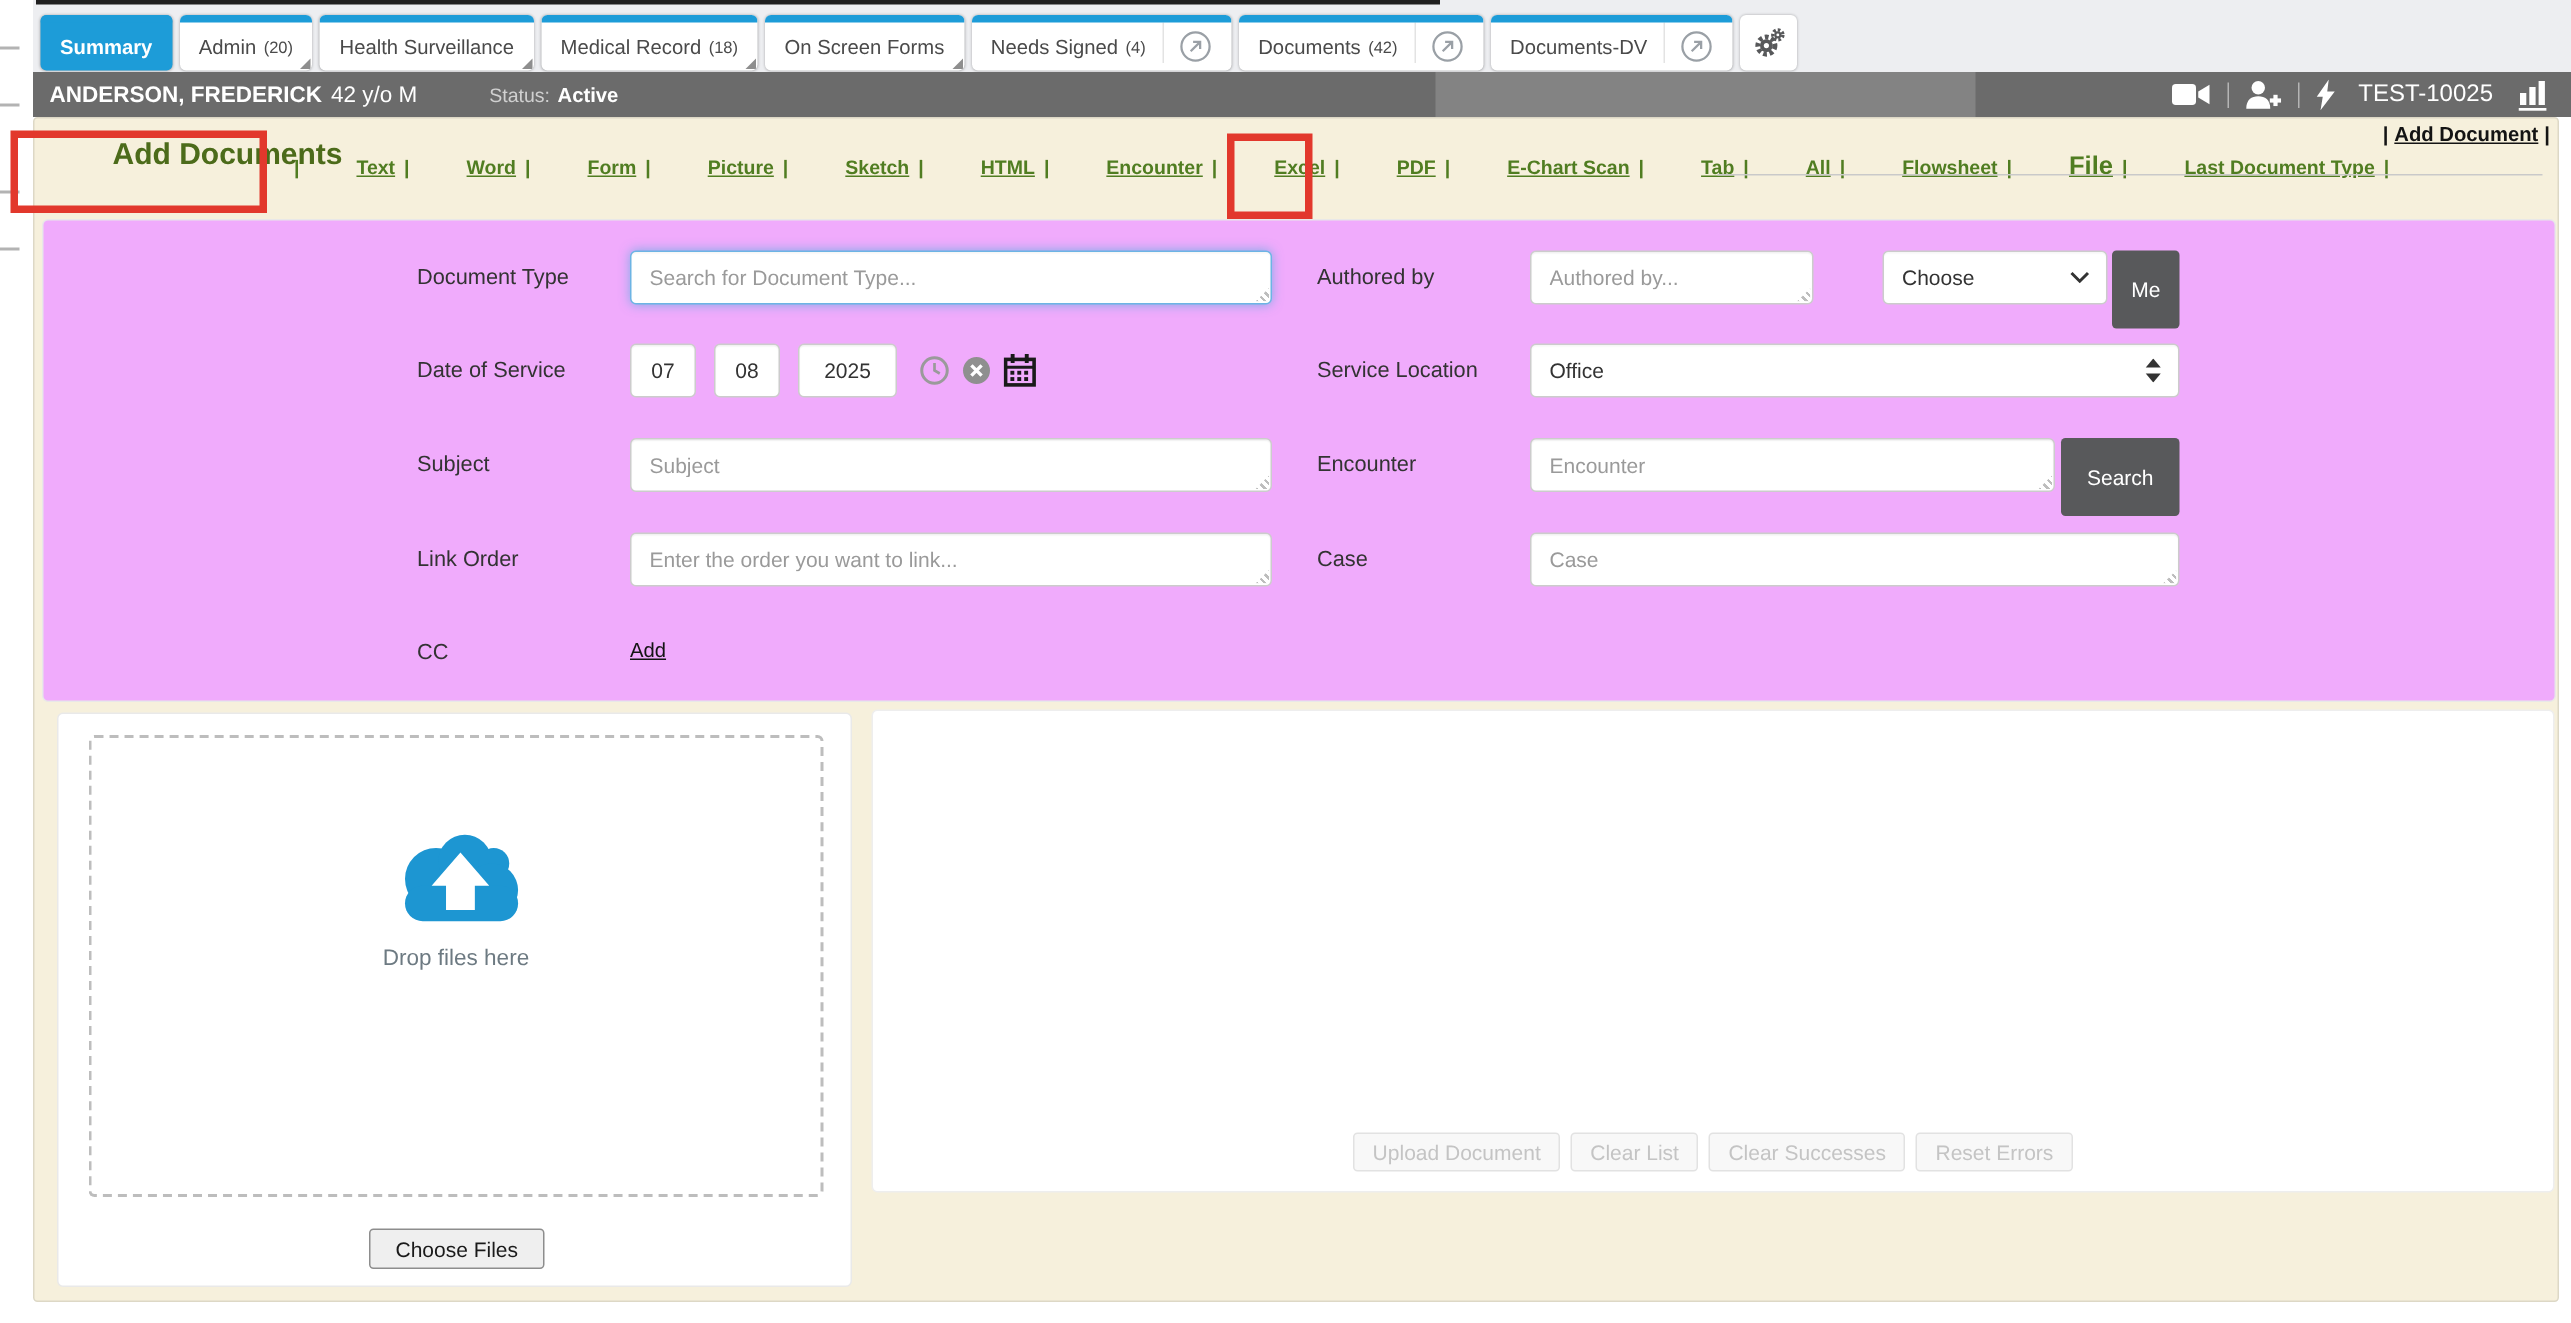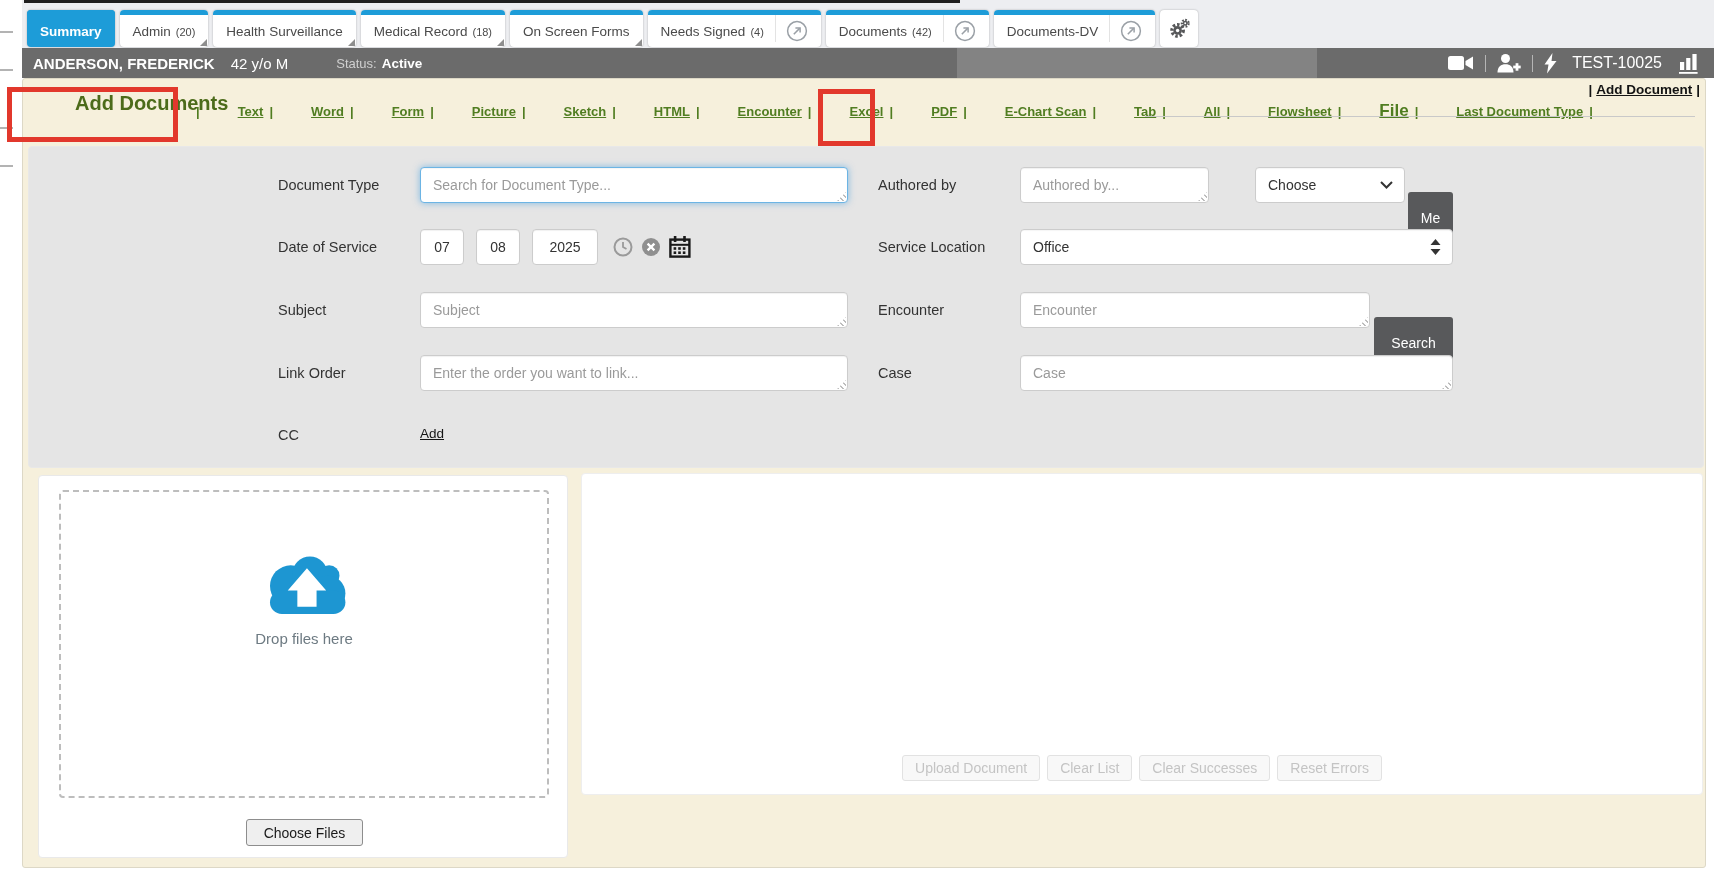--- a/index.html
+++ b/index.html
@@ -20,21 +20,21 @@
   .tab.active .tab-label { color:#fff; font-weight:bold; }
   .tab-count { font-size:11px; color:#4a4a4a; margin-left:5px; padding-top:7px; }
   .fold { position:absolute; right:1px; bottom:1px; width:0; height:0; border-left:7px solid transparent; border-bottom:7px solid #8e8e8e; }
   .ext { margin-left:11px; padding-left:10px; border-left:1px solid #e3e3e3; display:flex; align-items:center; padding-top:5px; }
   .gear-btn { position:relative; width:38px; background:#fff; border-radius:4px; box-shadow:0 0 2px rgba(0,0,0,.3); display:flex; align-items:center; justify-content:center; cursor:pointer; }
   
   .patientbar { position:absolute; left:22px; top:48px; right:0; height:30px; background:#6b6b6b; display:flex; align-items:center; color:#fff; }
   .pb-light { position:absolute; left:935px; top:0; bottom:0; width:360px; background:#838383; }
   .pb-left { position:relative; display:flex; align-items:center; padding-left:11px;text-align:right; }
   .pb-name { font-size:15px; font-weight:bold; }
-  .pb-age { font-size:15px; margin-left:16px; }
+  .pb-age { font-size:15px; margin-left:6px; }
   .pb-status-label { font-size:13px; color:#d0d0d0; margin-left:48px; }
   .pb-status-value { font-size:13.5px; font-weight:bold; margin-left:5px; }
   .pb-right { position:absolute; right:14px; top:0; bottom:0; display:flex; align-items:center; gap:11px; }
   .vsep { width:1px; height:17px; background:rgba(255,255,255,.5); }
   .pb-id { font-size:16px; margin-left:4px; }
   .chart-ico { margin-left:6px; }
   
   .beige { position:absolute; left:22px; top:78px; width:1684px; height:790px; background:#f6f0dc; border:1px solid #ddd8c6; border-radius:3px; }
   .page-title { position:absolute; left:75px; top:92px; font-size:20px; font-weight:bold; color:#4c6b1a;text-align:right; }
   .doclinks { position:absolute; left:196px; top:101px; display:flex; align-items:baseline; gap:6px; white-space:nowrap; }
@@ -43,34 +43,34 @@
   .doclinks a.big { font-size:17px; }
   .legend-line { position:absolute; left:1145px; top:116px; width:550px; height:1px; background:#c9c9c9; }
   .add-doc-link { position:absolute; right:10px; top:82px; font-size:13.5px; font-weight:bold; color:#141414; }
   .add-doc-link .pipe { text-decoration:none; margin:0 4px; }
   .add-doc-link a { color:#141414; text-decoration:underline; cursor:pointer; }
   
   .anno { position:absolute; border:5px solid #e2382c; z-index:40; }
   .anno1 { left:7px; top:87px; width:171px; height:55px; }
   .anno2 { left:818px; top:89px; width:57px; height:57px; }
   
-  .formcard { position:absolute; left:28px; top:146px; width:1676px; height:322px; background:#e5e5e5; border:1px solid #e8e8e8; border-radius:4px; }
+  .formcard { position:absolute; left:28px; top:146px; width:1676px; height:322px; background:#f0abfc; border:1px solid #e8e8e8; border-radius:4px; }
   .flabel { position:absolute; font-size:14.5px; color:#333; }
   .input-wrap { position:absolute; height:36px; }
   .input-wrap input { width:100%; height:36px; border:1px solid #ccc; border-radius:4px; padding:0 12px; font-size:14px; color:#333; font-family:"Liberation Sans",sans-serif; background:#fff; box-shadow:inset 0 1px 1px rgba(0,0,0,.06); }
   .input-wrap input::placeholder { color:#9a9a9a; }
   .input-wrap.focused input { border-color:#6cb4e4; box-shadow:0 0 7px rgba(93,169,224,.75), inset 0 1px 1px rgba(0,0,0,.04); }
   .grip { position:absolute; right:2px; bottom:2px; width:9px; height:9px; pointer-events:none;
           background:repeating-linear-gradient(45deg,#bdbdbd 0 1.5px,transparent 1.5px 4px);
           clip-path:polygon(100% 0,100% 100%,0 100%); }
   .dateinput { height:36px; border:1px solid #ccc; border-radius:4px; text-align:center; font-size:14px; color:#333; font-family:"Liberation Sans",sans-serif; box-shadow:inset 0 1px 1px rgba(0,0,0,.06); }
   .date-icons { position:absolute; display:flex; align-items:center; gap:8px; height:36px; }
   .selectbox { position:absolute; height:36px; border:1px solid #ccc; border-radius:4px; background:#fff; display:flex; align-items:center; padding:0 12px; font-size:14px; color:#333; cursor:pointer; box-shadow:inset 0 1px 1px rgba(0,0,0,.04); }
   .selectbox .arr { position:absolute; right:11px; display:flex; align-items:center; }
-  .btn-dark { position:absolute; height:52px; background:#58595b; color:#fff; border:none; border-radius:3px; font-size:14px; font-family:"Liberation Sans",sans-serif; cursor:pointer;margin-top:25px; }
+  .btn-dark { position:absolute; height:52px; background:#58595b; color:#fff; border:none; border-radius:3px; font-size:14px; font-family:"Liberation Sans",sans-serif; cursor:pointer; }
   .cc-add { font-size:13.5px; color:#141414; text-decoration:underline; cursor:pointer; }
   
   .leftcard { position:absolute; left:38px; top:475px; width:530px; height:383px; background:#fff; border:1px solid #e9e9e9; border-radius:4px; }
   .dashed { position:absolute; left:20px; top:14px; width:490px; height:308px; border:2px dashed #bdbdbd; border-radius:4px; display:flex; flex-direction:column; align-items:center; padding-top:60px; }
   .drop-text { margin-top:10px; font-size:15px; color:#6d7a82; }
   .choose-files { position:absolute; left:207px; top:343px; width:117px; height:27px; background:#efefef; border:1px solid #8d8d8d; border-radius:3px; font-size:14px; color:#1a1a1a; font-family:"Liberation Sans",sans-serif; cursor:pointer; }
   .rightcard { position:absolute; left:581px; top:473px; width:1122px; height:322px; background:#fff; border:1px solid #eee; border-radius:4px; }
   .actions { position:absolute; left:0; right:0; bottom:13px; display:flex; justify-content:center; gap:7px; }
   .actions button { height:26px; padding:4px 12px; background:#f8f8f8; border:1px solid #e2e2e2; border-radius:3px; color:#c4c4c4; font-size:14px; font-family:"Liberation Sans",sans-serif; }
   

